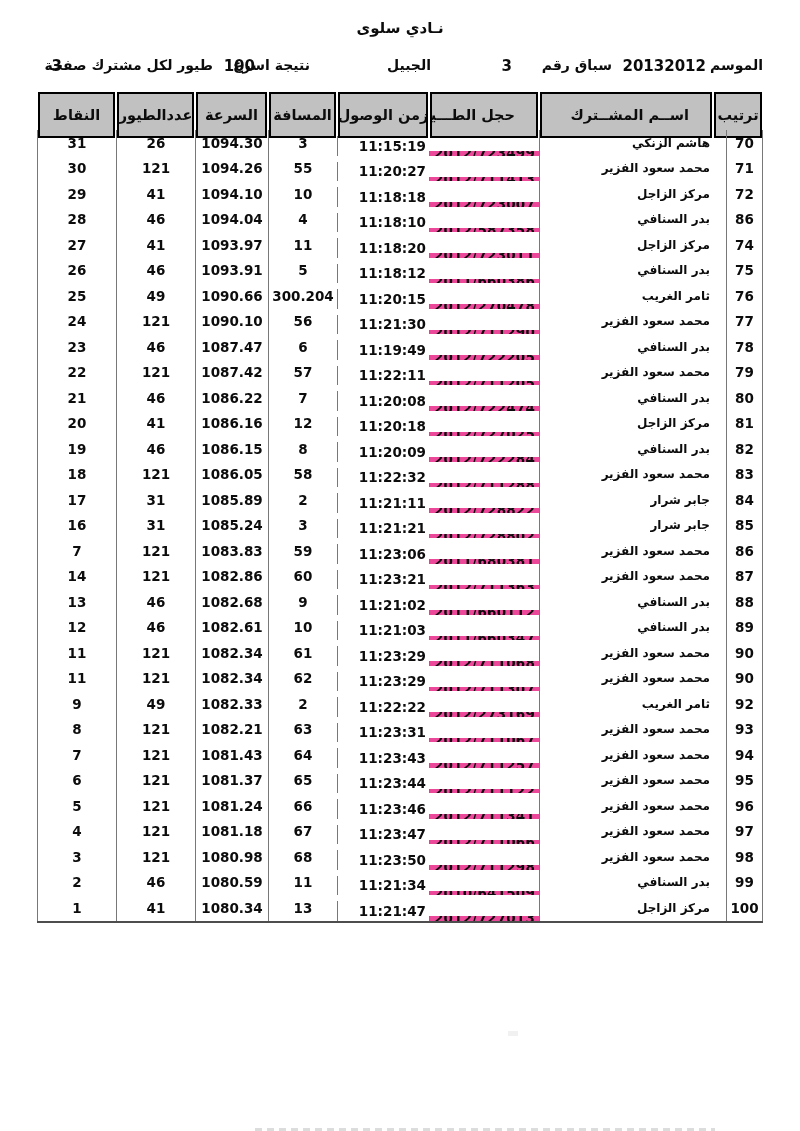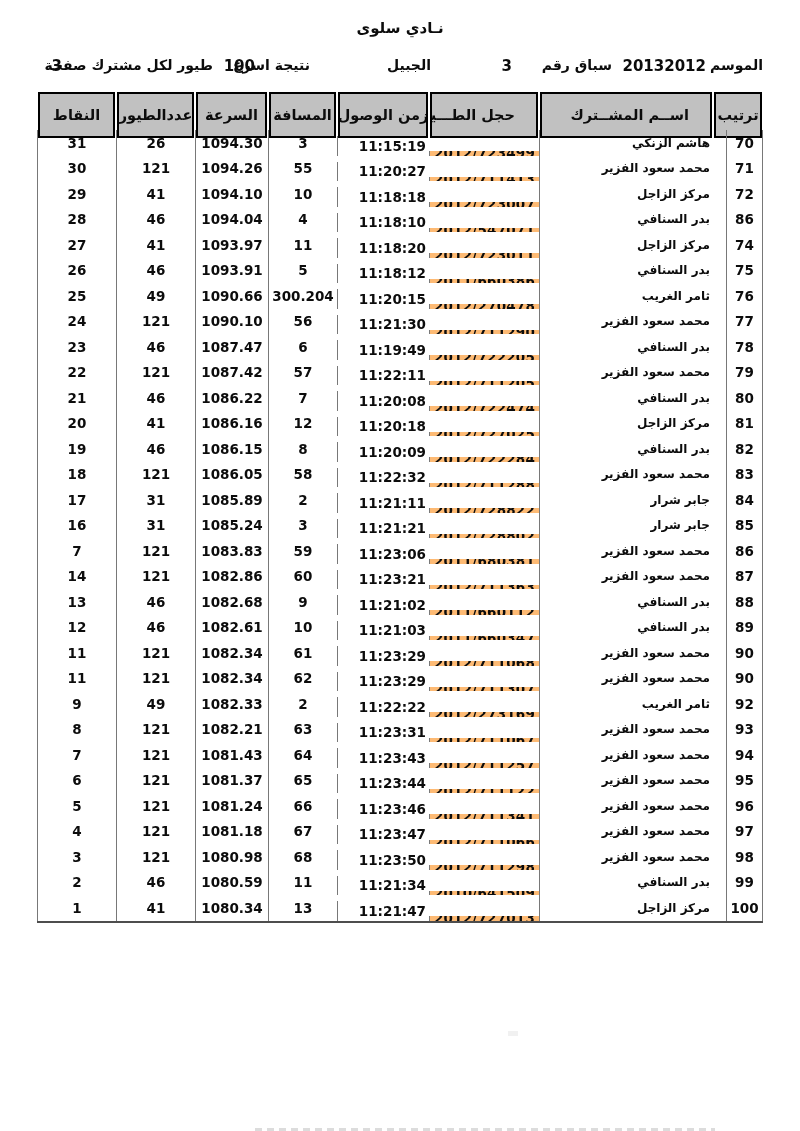--- a/index.html
+++ b/index.html
@@ -61,21 +61,21 @@
     direction:ltr;
   }
   .cell.rank  { border-right:1px solid #787878; direction:rtl;margin-left:13px; }
   .cell.name  {
     justify-content:flex-end; 
     direction:rtl; justify-content:flex-start;
     padding-right:3px;
     font-size:12px;
     padding-left:9px;
   }
-  .cell.ring  { background:#fdba74; letter-spacing:0.2px;margin-top:21px; }
+  .cell.ring  { background:#ec4899; letter-spacing:0.2px;margin-top:21px; }
   .cell.time  { justify-content:flex-end; padding-right:3px;margin-top:6px; }
   .cell.dist, .cell.speed, .cell.birds, .cell.points { justify-content:center; }
   .table-bottom {
     grid-column:1 / -1;
     border-top:2px solid #4d4d4d;
     height:0;
   }
   
   .artifact-dash {
     position:absolute; left:508px; top:1031px;
@@ -138,21 +138,21 @@
   <div class="cell name">مركز الزاجل</div>
   <div class="cell ring">2012/723007</div>
   <div class="cell time">11:18:18</div>
   <div class="cell dist">10</div>
   <div class="cell speed">1094.10</div>
   <div class="cell birds">41</div>
   <div class="cell points">29</div>
 
   <div class="cell rank">86</div>
   <div class="cell name">بدر السنافي</div>
-  <div class="cell ring">2012/547071</div>
+  <div class="cell ring">2012/587358</div>
   <div class="cell time">11:18:10</div>
   <div class="cell dist">4</div>
   <div class="cell speed">1094.04</div>
   <div class="cell birds">46</div>
   <div class="cell points">28</div>
 
   <div class="cell rank">74</div>
   <div class="cell name">مركز الزاجل</div>
   <div class="cell ring">2012/723011</div>
   <div class="cell time">11:18:20</div>

